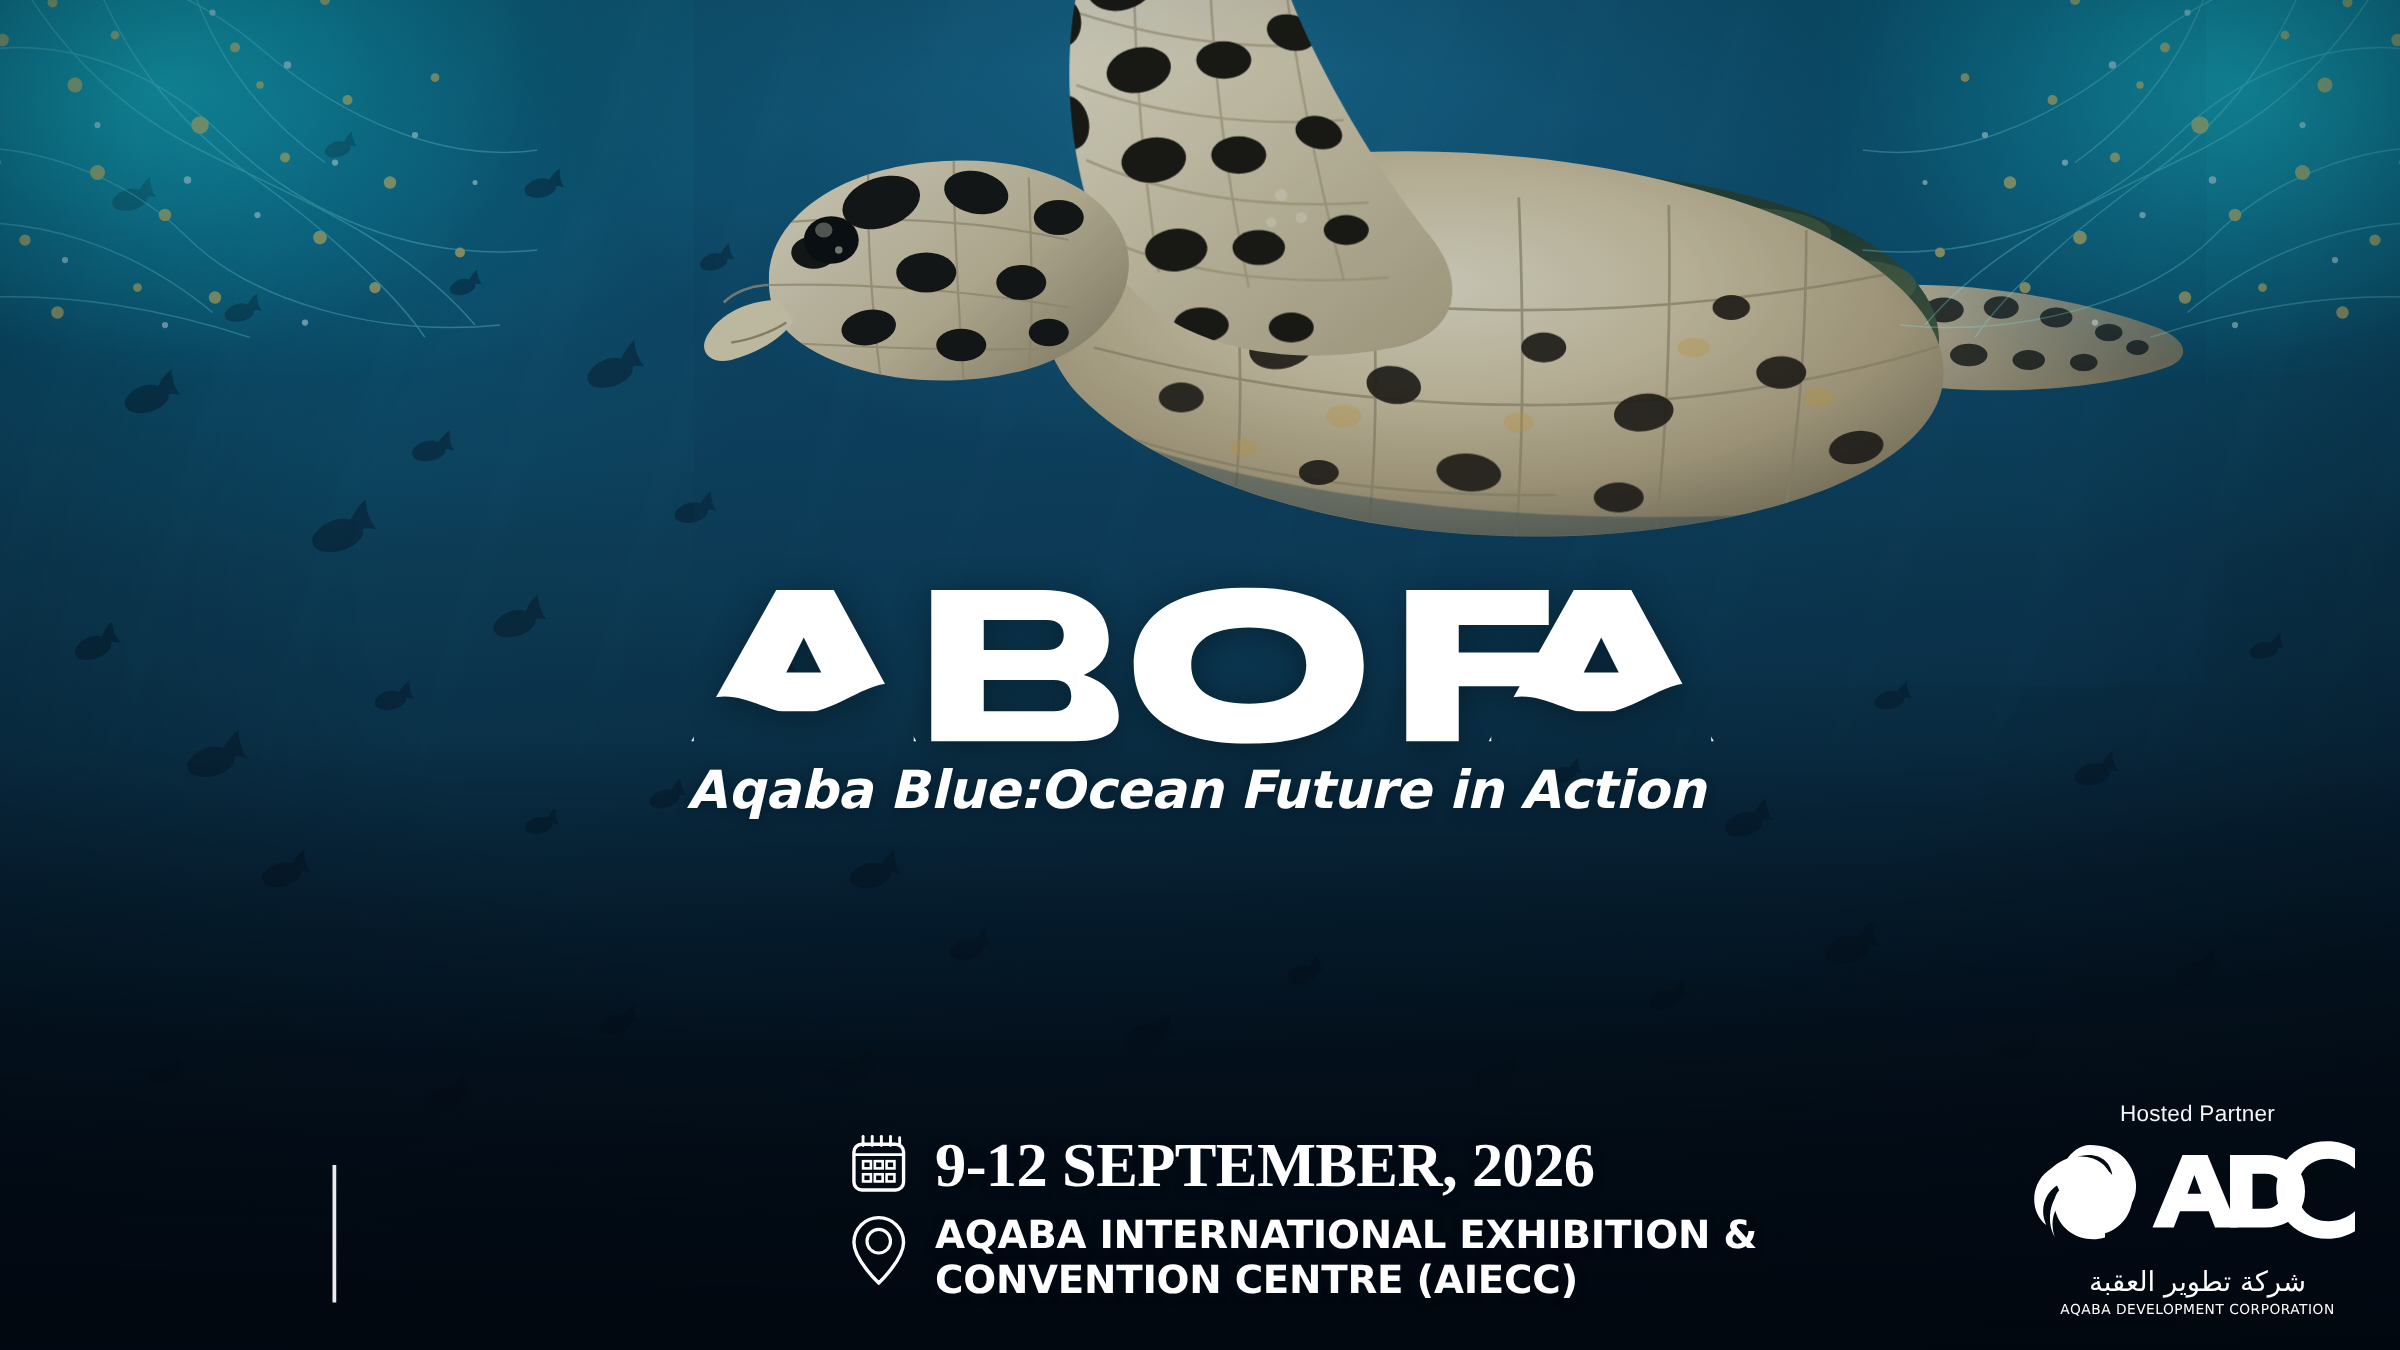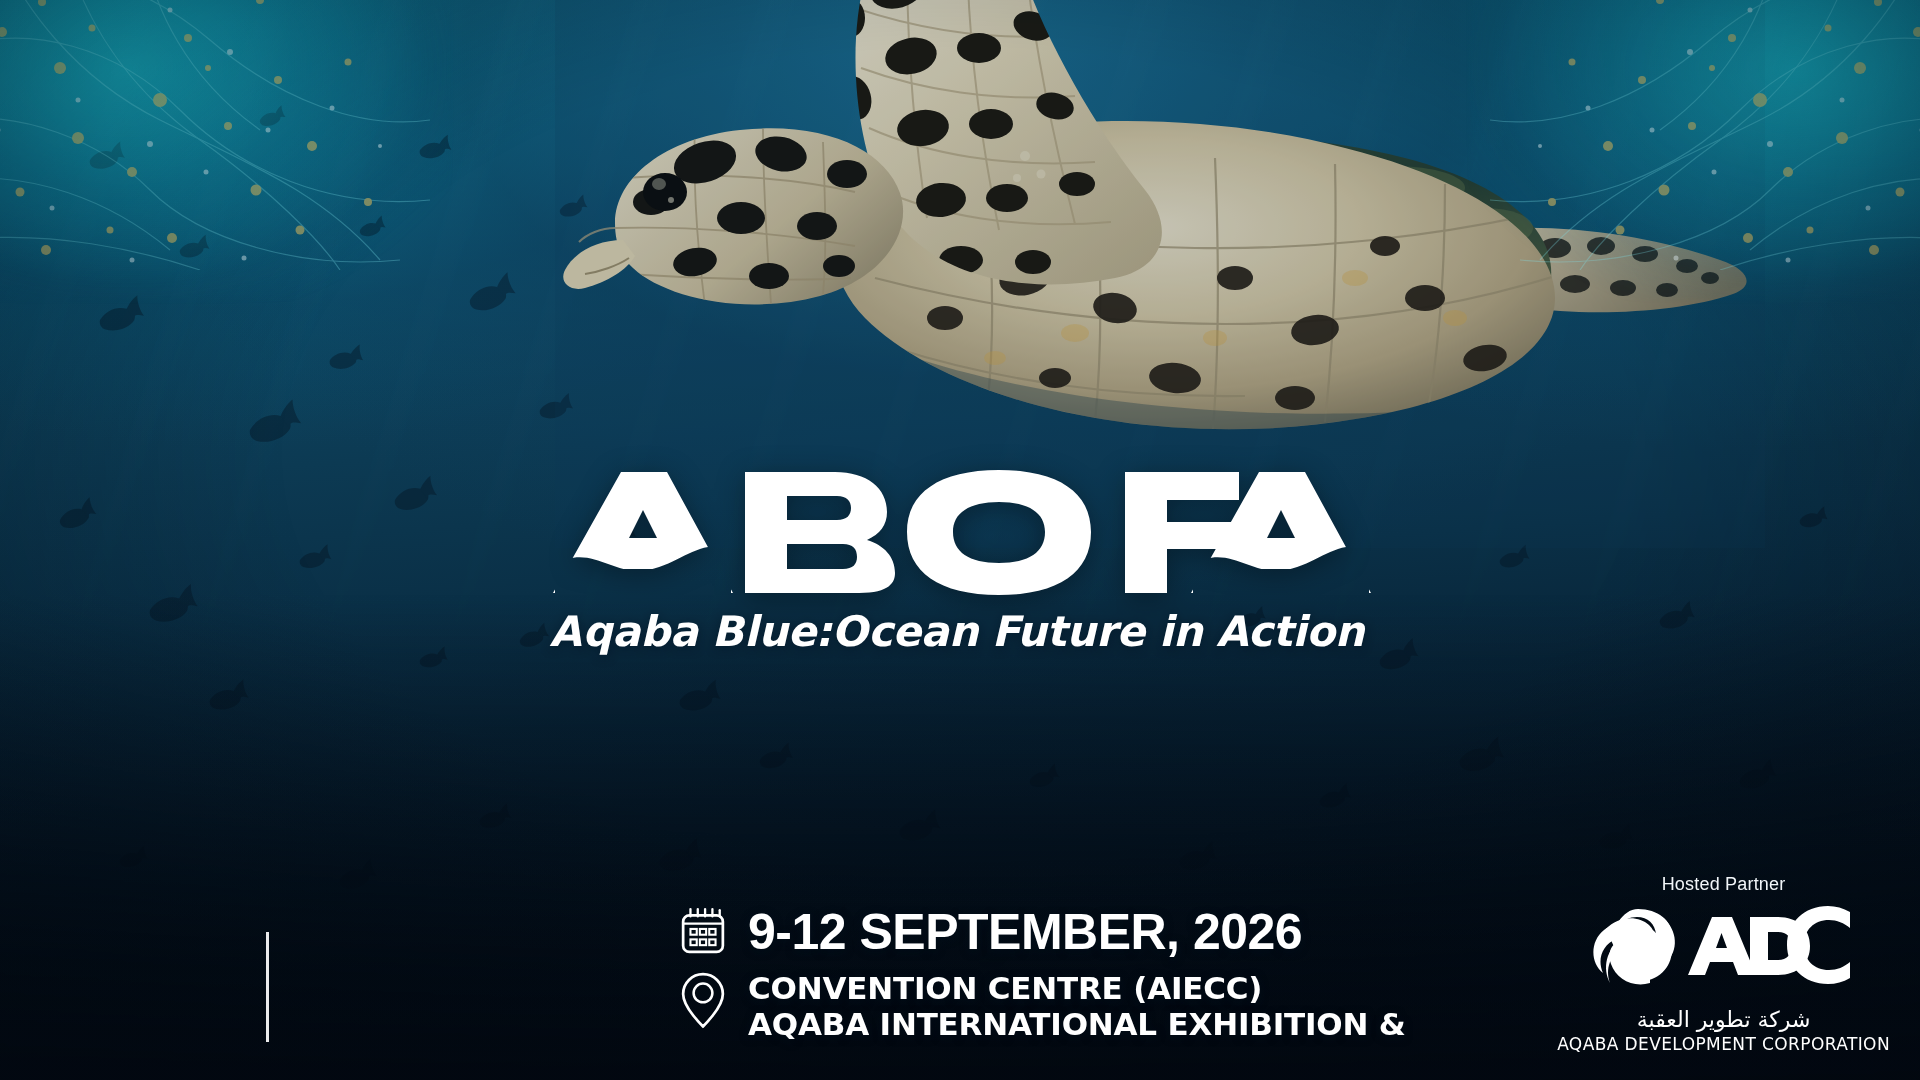--- a/index.html
+++ b/index.html
@@ -105,42 +105,42 @@
 
   .int-block{ left:292px; bottom:32px; display:flex; flex-direction:column; align-items:center; }
   .fira-logo{ width:300px; height:104px; display:block; }
 
   
   .details{ position:absolute; left:680px; bottom:38px; }
   .detail-row{ display:flex; align-items:flex-start; gap:22px; }
   .detail-row + .detail-row{ margin-top:14px; }
   .detail-icon{ flex:0 0 auto; width:46px; }
   .detail-date{
-    font-family:Liberation Sans, sans-serif;
+    font-family:Liberation Serif, serif;
     font-weight:700; font-size:50px; color:#fff; line-height:1;
     letter-spacing:-0.5px; white-space:nowrap;
     text-shadow:0 2px 8px rgba(0,15,30,.5);
   }
   .detail-venue{
     font-family:"DejaVu Sans", sans-serif;
     font-weight:700; font-size:31px; color:#fff; line-height:1.14;
     letter-spacing:-0.2px;
     text-shadow:0 2px 8px rgba(0,15,30,.5);
   }
 
   
   .host-block{ right:30px; bottom:26px; display:flex; flex-direction:column; align-items:center; }
   .adc-logo{ width:264px; height:84px; display:block; }
   .adc-ar{
     font-family:"DejaVu Sans", sans-serif; direction:rtl;
     font-size:22px; color:#fff; margin-top:18px; letter-spacing:2px; white-space:nowrap;
   }
   .adc-en{
     font-family:"DejaVu Sans", sans-serif;
-    font-size:17px; color:#fff; letter-spacing:.4px; margin-top:2px; white-space:nowrap;
+    font-size:11px; color:#fff; letter-spacing:.4px; margin-top:2px; white-space:nowrap;
   }
 </style>
 </head>
 <body>
 
 <div class="banner">
 
   <div class="ocean-base"></div>
   <div class="shafts"></div>
 
@@ -550,22 +550,22 @@
           </g>
         </svg>
         <div class="detail-date">9-12 SEPTEMBER, 2026</div>
       </div>
       <div class="detail-row">
         <svg class="detail-icon" viewBox="0 0 44 56">
           <path d="M22 3 C11.5 3 3 11.5 3 22 C3 35 22 53 22 53 C22 53 41 35 41 22 C41 11.5 32.5 3 22 3 Z" fill="none" stroke="#ffffff" stroke-width="2.6"></path>
           <circle cx="22" cy="21" r="9" fill="none" stroke="#ffffff" stroke-width="2.4"></circle>
         </svg>
         <div class="detail-venue">
+          <div>AQABA INTERNATIONAL EXHIBITION &amp;</div>
           <div>CONVENTION CENTRE (AIECC)</div>
-          <div>AQABA INTERNATIONAL EXHIBITION &amp;</div>
         </div>
       </div>
     </div>
 
     <div class="partner host-block">
       <div class="partner-label">Hosted Partner</div>
       <svg class="adc-logo" viewBox="0 0 264 84">
 
         <g fill="#ffffff">
           <path d="M46 4 C66 4 80 16 80 30 C80 40 72 47 61 47 C52 47 46 41 46 34 C46 28 50 24 56 24 C60 24 63 26 64 29 C63 19 56 12 45 12 C30 12 19 24 19 40 C19 26 30 4 46 4 Z"></path>

